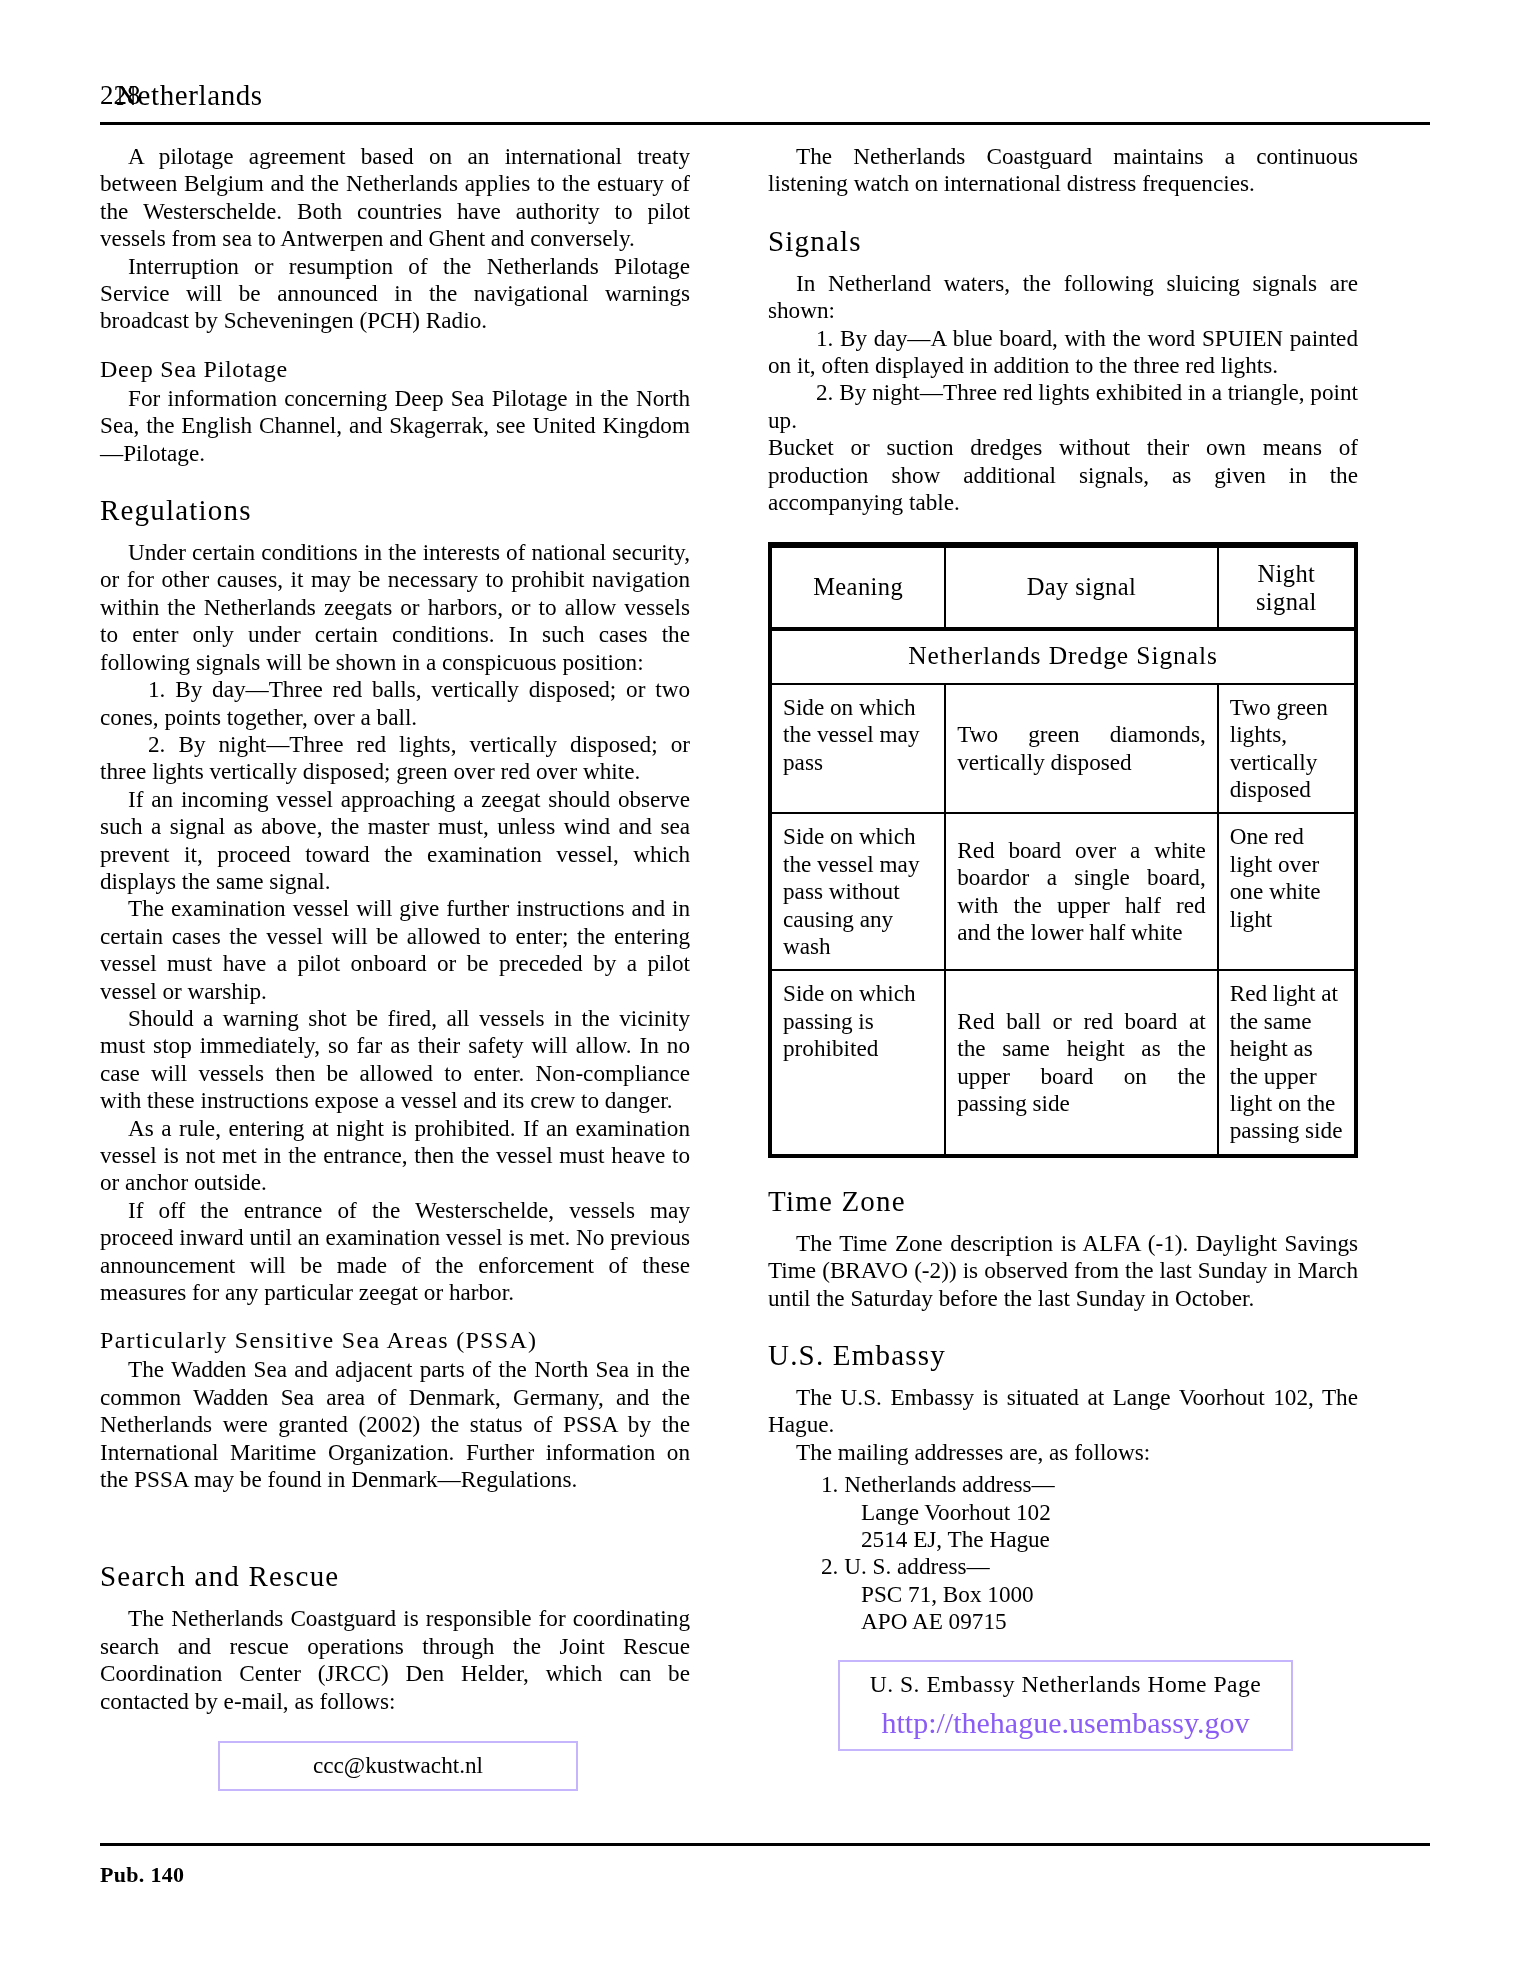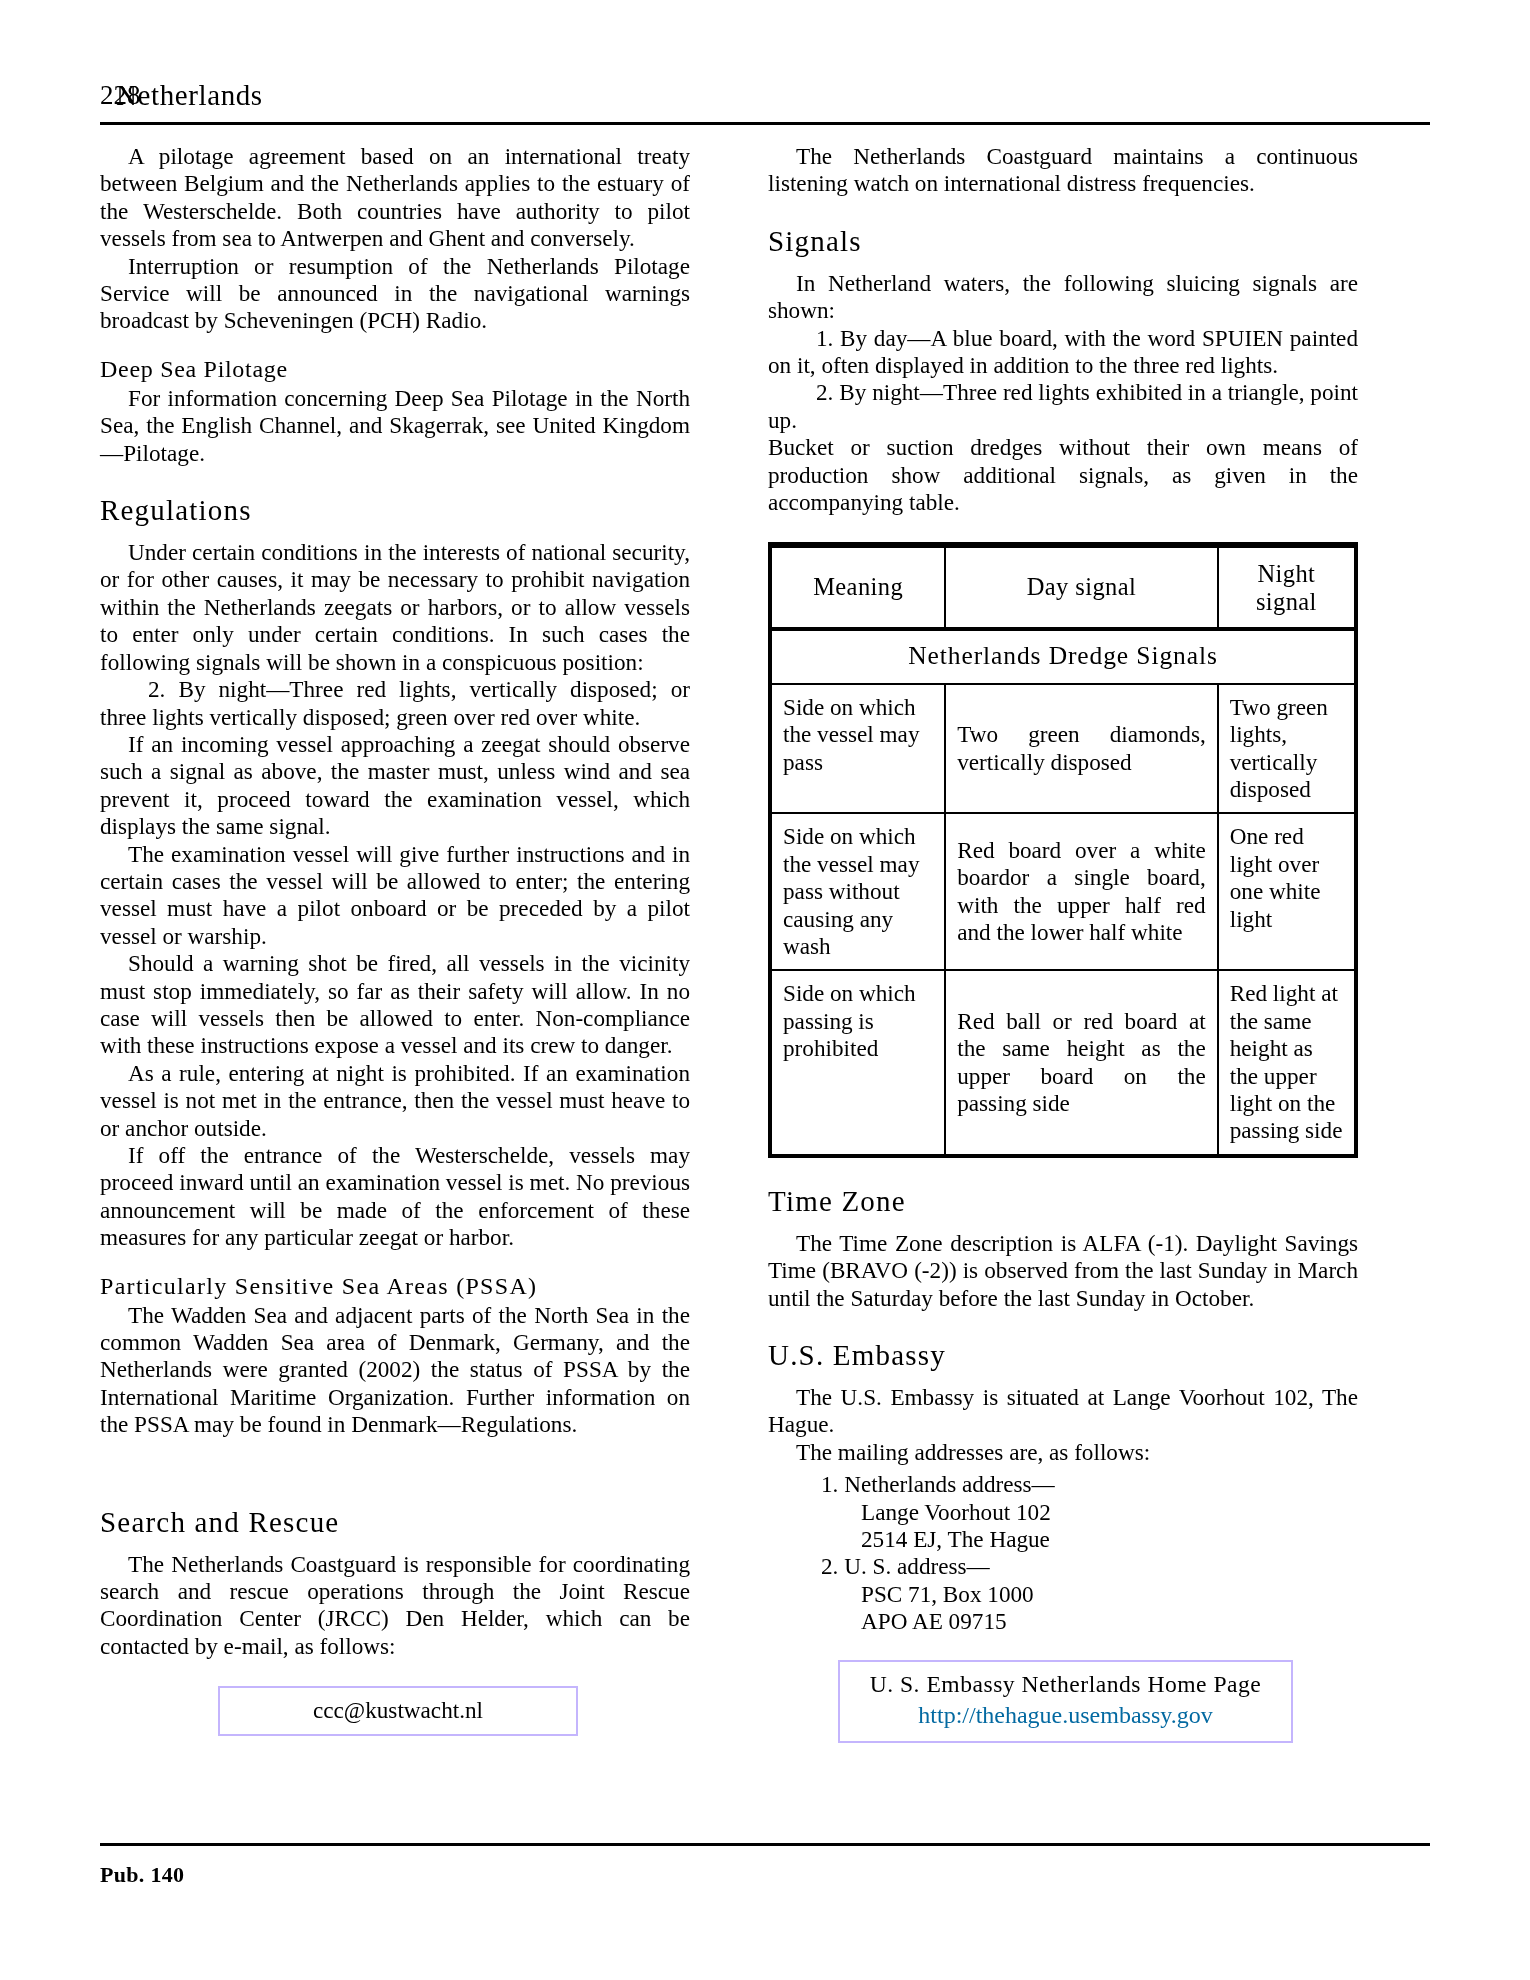--- a/index.html
+++ b/index.html
@@ -140,25 +140,25 @@
   .framebox.embassy {
     width: 455px;
     margin: 24px 0 0 70px;
     padding: 8px 10px 12px 10px;
   }
   .framebox.embassy .line1 {
     letter-spacing: 0.5px;
     font-size: 23.6px;
   }
   .framebox.embassy .url {
-    color: #0369a1;
-    font-size: 24px;
+    color: #8b5cf6;
+    font-size: 30px;
     text-decoration: none;
     display: block;
-    margin-top: 3px;
+    margin-top: 11px;
   }
 
   
   .tablewrap {
     margin-top: 26px;
     border: 4px solid #000;
     box-sizing: border-box;
     width: 590px;
   }
   table.dredge {
@@ -236,20 +236,21 @@
 
     <p class="body">A pilotage agreement based on an international treaty between Belgium and the Netherlands applies to the estuary of the Westerschelde. Both countries have authority to pilot vessels from sea to Antwerpen and Ghent and conversely.</p>
     <p class="body">Interruption or resumption of the Netherlands Pilotage Service will be announced in the navigational warnings broadcast by Scheveningen (PCH) Radio.</p>
 
     <h3 class="sub">Deep Sea Pilotage</h3>
     <p class="body">For information concerning Deep Sea Pilotage in the North Sea, the English Channel, and Skagerrak, see United Kingdom—Pilotage.</p>
 
     <h2 class="sect">Regulations</h2>
 
     <p class="body">Under certain conditions in the interests of national security, or for other causes, it may be necessary to prohibit navigation within the Netherlands zeegats or harbors, or to allow vessels to enter only under certain conditions. In such cases the following signals will be shown in a conspicuous position:</p>
+    <p class="list">1.  By day—Three red balls, vertically disposed; or two cones, points together, over a ball.</p>
     <p class="list">2.  By night—Three red lights, vertically disposed; or three lights vertically disposed; green over red over white.</p>
     <p class="body">If an incoming vessel approaching a zeegat should observe such a signal as above, the master must, unless wind and sea prevent it, proceed toward the examination vessel, which displays the same signal.</p>
     <p class="body">The examination vessel will give further instructions and in certain cases the vessel will be allowed to enter; the entering vessel must have a pilot onboard or be preceded by a pilot vessel or warship.</p>
     <p class="body">Should a warning shot be fired, all vessels in the vicinity must stop immediately, so far as their safety will allow. In no case will vessels then be allowed to enter. Non-compliance with these instructions expose a vessel and its crew to danger.</p>
     <p class="body">As a rule, entering at night is prohibited. If an examination vessel is not met in the entrance, then the vessel must heave to or anchor outside.</p>
     <p class="body">If off the entrance of the Westerschelde, vessels may proceed inward until an examination vessel is met. No previous announcement will be made of the enforcement of these measures for any particular zeegat or harbor.</p>
 
     <h3 class="sub tracked">Particularly Sensitive Sea Areas (PSSA)</h3>
     <p class="body">The Wadden Sea and adjacent parts of the North Sea in the common Wadden Sea area of Denmark, Germany, and the Netherlands were granted (2002) the status of PSSA by the International Maritime Organization. Further information on the PSSA may be found in Denmark—Regulations.</p>
 

